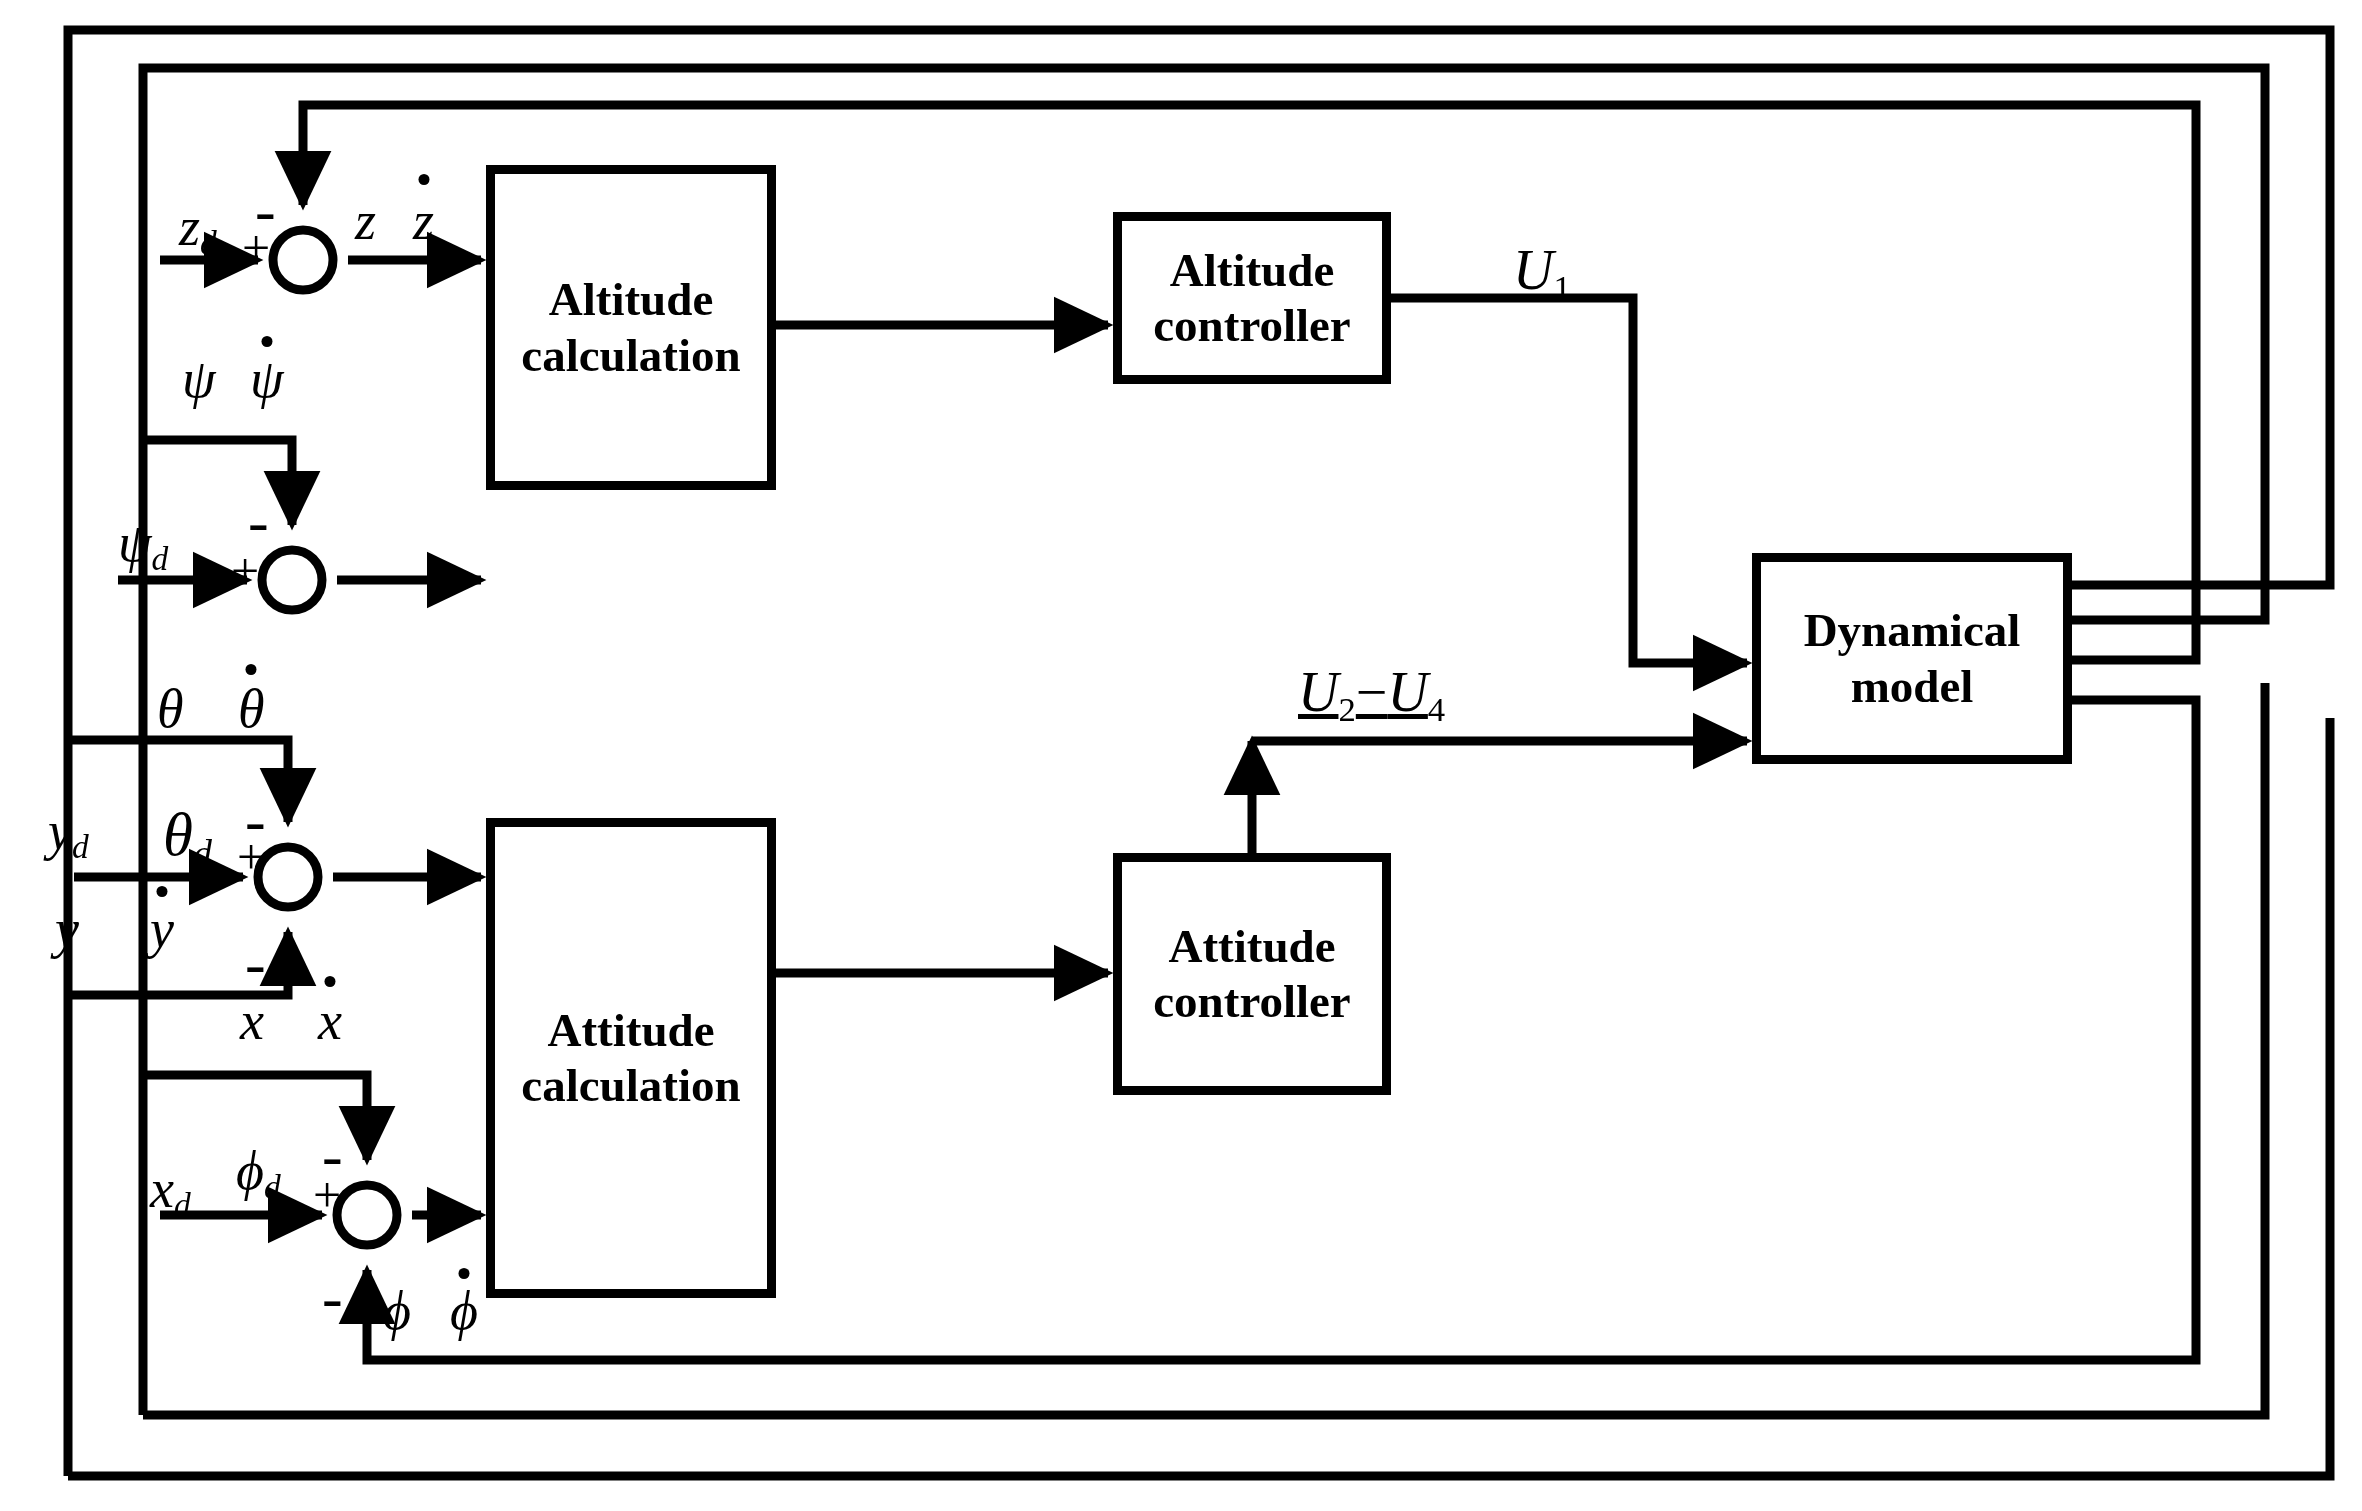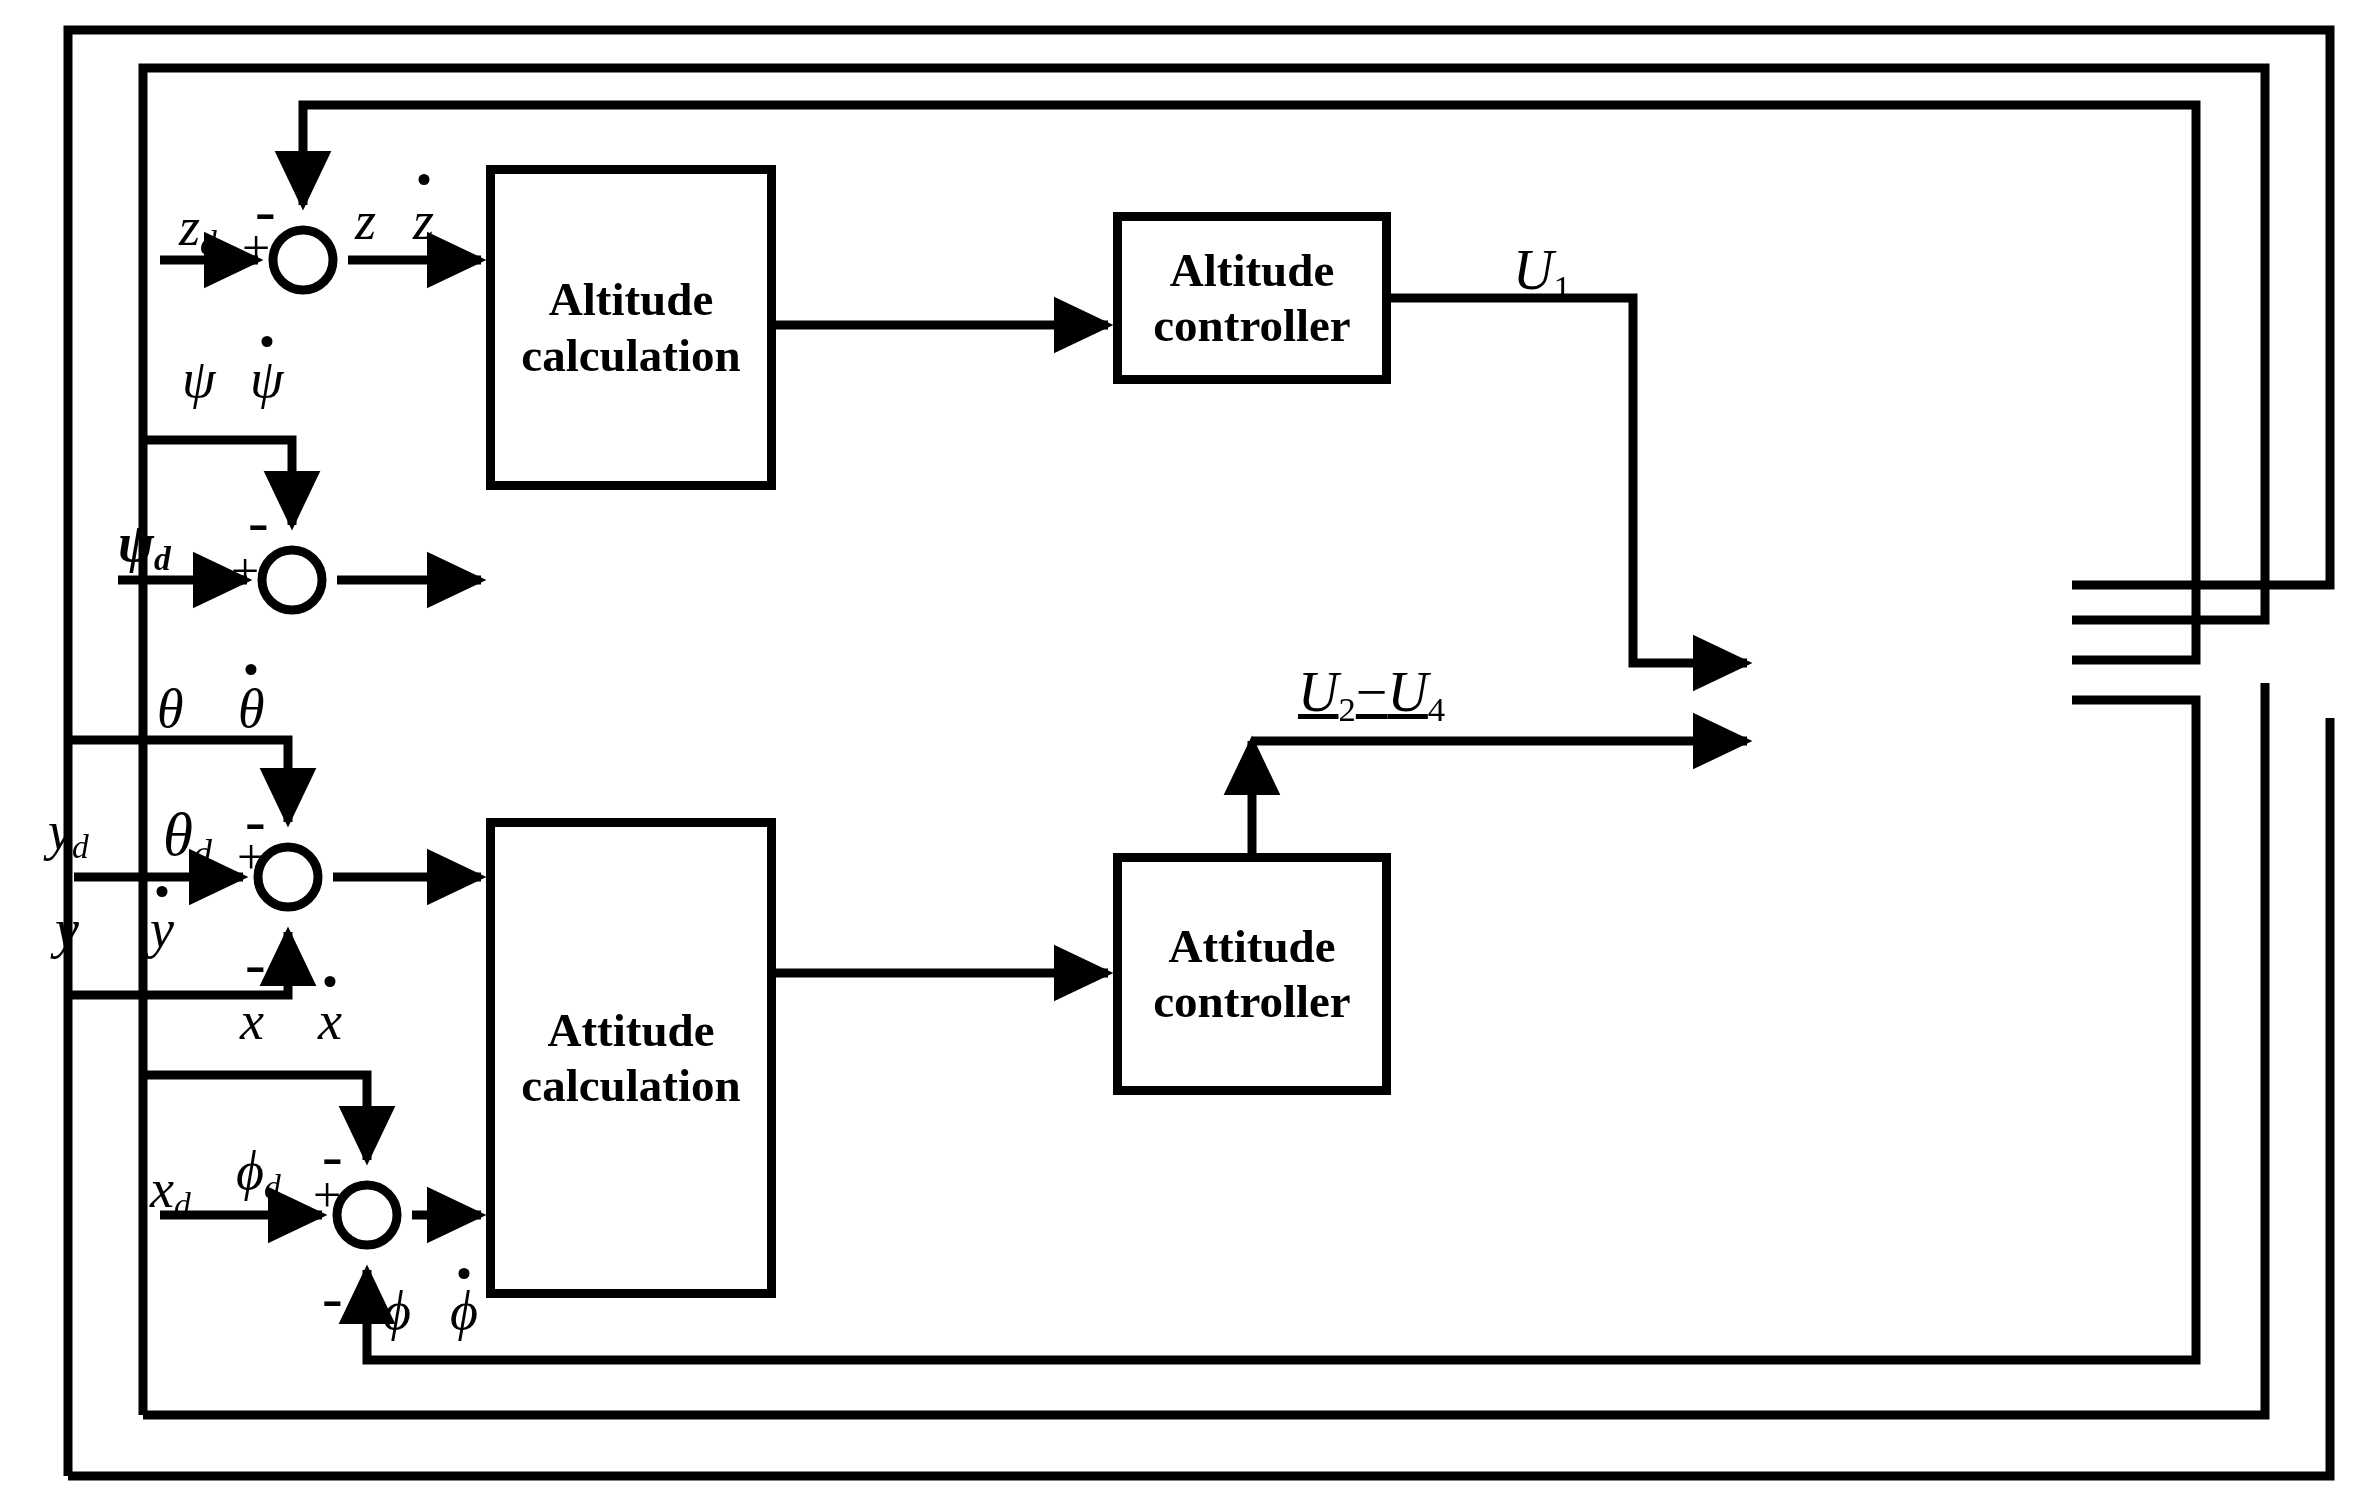--- a/index.html
+++ b/index.html
@@ -94,20 +94,25 @@
     <span>Attitude</span>
     <span>calculation</span>
   </div>
 
   <div class="boxtext" style="left:1113px;top:853px;width:278px;height:242px;font-size:47px;
               border:9px solid #000;box-sizing:border-box;background:#fff;">
     <span>Attitude</span>
     <span>controller</span>
   </div>
 
+  <div class="boxtext" style="left:1752px;top:553px;width:320px;height:211px;font-size:47px;
+              border:9px solid #000;box-sizing:border-box;background:#fff;">
+    <span>Dynamical</span>
+    <span>model</span>
+  </div>
 
   <div class="lbl sym" style="left:179px;top:196px;font-size:54px;">
     <span>z</span><span class="sub">d</span>
   </div>
 
   <div class="lbl sym" style="left:355px;top:190px;font-size:54px;">
     <span>z</span>
   </div>
 
   <div class="lbl sym" style="left:413px;top:190px;font-size:54px;">
@@ -115,21 +120,21 @@
   </div>
 
   <div class="lbl sym" style="left:182px;top:348px;font-size:54px;">
     <span>ψ</span>
   </div>
 
   <div class="lbl sym" style="left:250px;top:348px;font-size:54px;">
     <span class="dotwrap"><span class="dot" style="top:-12px;"></span><span>ψ</span></span>
   </div>
 
-  <div class="lbl sym" style="left:118px;top:512px;font-size:54px;font-weight:bold;">
+  <div class="lbl sym" style="left:118px;top:512px;font-size:54px;">
     <span>ψ</span><span class="sub">d</span>
   </div>
 
   <div class="lbl sym" style="left:157px;top:678px;font-size:54px;">
     <span>θ</span>
   </div>
 
   <div class="lbl sym" style="left:238px;top:678px;font-size:54px;">
     <span class="dotwrap"><span class="dot" style="top:-14px;"></span><span>θ</span></span>
   </div>

